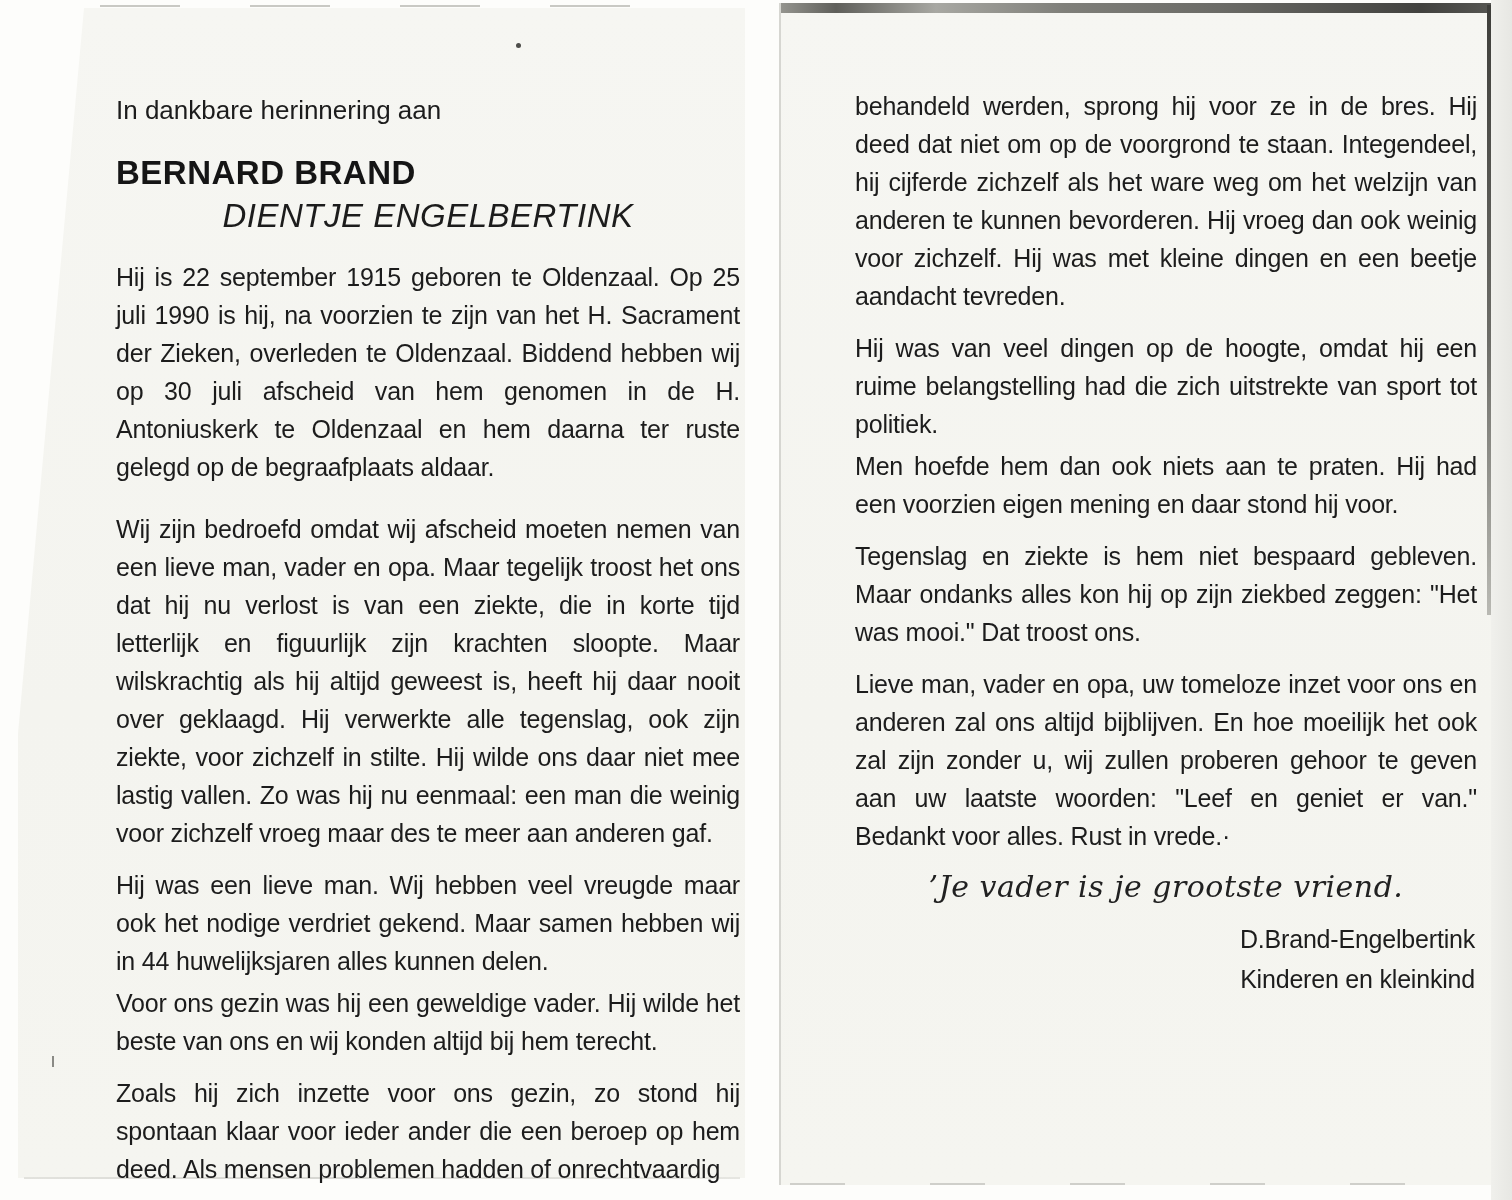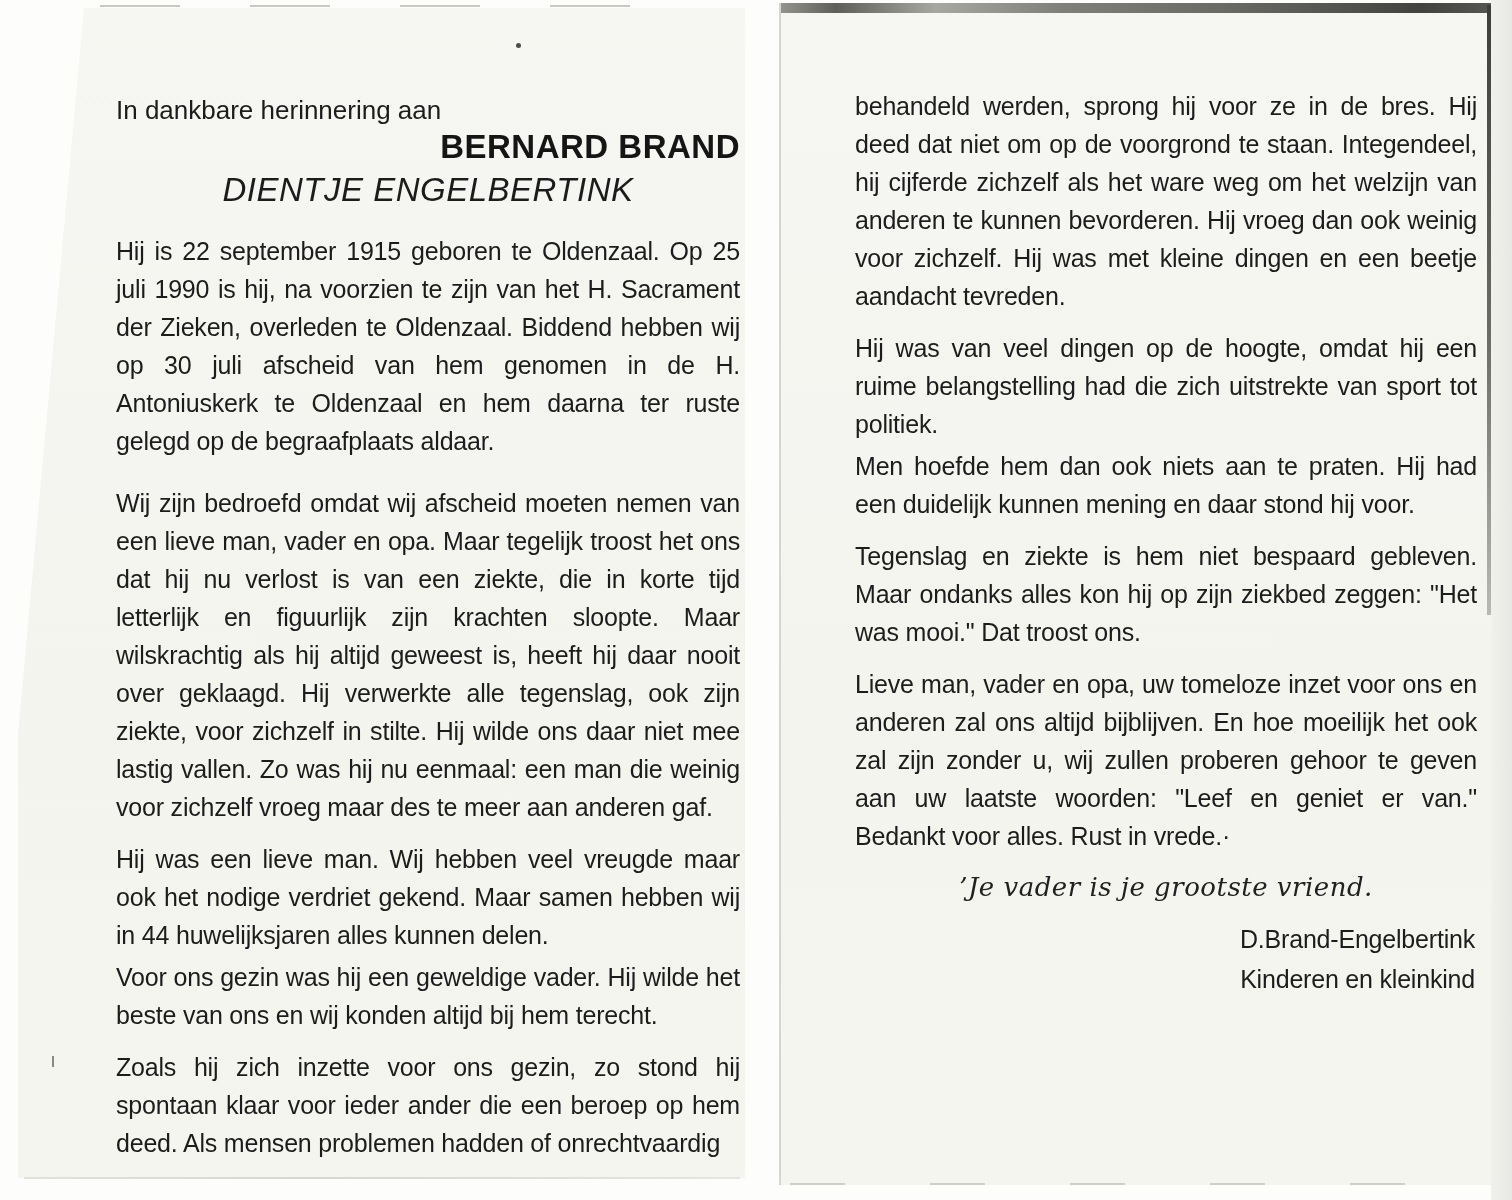--- a/index.html
+++ b/index.html
@@ -61,35 +61,35 @@
     background:#8a8a85;
   }
   
   .content-left {
     position:absolute; left:116px; top:8px; width:624px; padding-top:84px;
   }
   .content-right {
     position:absolute; left:855px; top:3px; width:622px; padding-top:84px;
   }
   .intro { font-size:26px; line-height:36px; text-align:left; }
-  .name  { font-size:33px; line-height:38px; font-weight:bold; text-align:right; letter-spacing:.5px; color:#151515; }
+  .name  { font-size:33px; line-height:38px; font-weight:bold; text-align:left; letter-spacing:.5px; margin-top:26px; color:#151515; }
   .relation { font-size:26px; line-height:32px; text-align:center; }
   .spouse { font-size:33px; line-height:36px; text-align:center; letter-spacing:.5px; margin-top:6px;font-style:italic; }
   p.body {
     font-size:25px; line-height:38px;
     text-align:justify; letter-spacing:-0.2px;
   }
   .gap-lg  { margin-top:24px; }
   .gap-md  { margin-top:14px; }
   .gap-sm  { margin-top:4px; }
   .gap-0   { margin-top:4px; }
   .quote {
     font-family:"DejaVu Serif", serif;
     font-style:italic;
-    font-size:26px; line-height:44px;
+    font-size:30px; line-height:44px;
     text-align:center; letter-spacing:.5px;
     margin-top:10px; color:#212121;
   }
   .signature {
     font-size:25px; line-height:40px; text-align:right;
     margin-top:10px; padding-right:2px; letter-spacing:-0.2px;
   }
 </style>
 </head>
 <body>
@@ -114,21 +114,21 @@
   <p class="body gap-lg">Hij is 22 september 1915 geboren te Oldenzaal. Op 25 juli 1990 is hij, na voorzien te zijn van het H. Sacrament der Zieken, overleden te Oldenzaal. Biddend hebben wij op 30 juli afscheid van hem genomen in de H. Antoniuskerk te Oldenzaal en hem daarna ter ruste gelegd op de begraafplaats aldaar.</p>
   <p class="body gap-lg">Wij zijn bedroefd omdat wij afscheid moeten nemen van een lieve man, vader en opa. Maar tegelijk troost het ons dat hij nu verlost is van een ziekte, die in korte tijd letterlijk en figuurlijk zijn krachten sloopte. Maar wilskrachtig als hij altijd geweest is, heeft hij daar nooit over geklaagd. Hij verwerkte alle tegenslag, ook zijn ziekte, voor zichzelf in stilte. Hij wilde ons daar niet mee lastig vallen. Zo was hij nu eenmaal: een man die weinig voor zichzelf vroeg maar des te meer aan anderen gaf.</p>
   <p class="body gap-md">Hij was een lieve man. Wij hebben veel vreugde maar ook het nodige verdriet gekend. Maar samen hebben wij in 44 huwelijksjaren alles kunnen delen.</p>
   <p class="body gap-0">Voor ons gezin was hij een geweldige vader. Hij wilde het beste van ons en wij konden altijd bij hem terecht.</p>
   <p class="body gap-md">Zoals hij zich inzette voor ons gezin, zo stond hij spontaan klaar voor ieder ander die een beroep op hem deed. Als mensen problemen hadden of onrechtvaardig</p>
 </div>
 
 <div class="content-right">
   <p class="body">behandeld werden, sprong hij voor ze in de bres. Hij deed dat niet om op de voorgrond te staan. Integendeel, hij cijferde zichzelf als het ware weg om het welzijn van anderen te kunnen bevorderen. Hij vroeg dan ook weinig voor zichzelf. Hij was met kleine dingen en een beetje aandacht tevreden.</p>
   <p class="body gap-md">Hij was van veel dingen op de hoogte, omdat hij een ruime belangstelling had die zich uitstrekte van sport tot politiek.</p>
-  <p class="body gap-sm">Men hoefde hem dan ook niets aan te praten. Hij had een duidelijk kunnen mening en daar stond hij voor.</p>
+  <p class="body gap-sm">Men hoefde hem dan ook niets aan te praten. Hij had een voorzien eigen mening en daar stond hij voor.</p>
   <p class="body gap-md">Tegenslag en ziekte is hem niet bespaard gebleven. Maar ondanks alles kon hij op zijn ziekbed zeggen: "Het was mooi." Dat troost ons.</p>
   <p class="body gap-md">Lieve man, vader en opa, uw tomeloze inzet voor ons en anderen zal ons altijd bijblijven. En hoe moeilijk het ook zal zijn zonder u, wij zullen proberen gehoor te geven aan uw laatste woorden: "Leef en geniet er van." Bedankt voor alles. Rust in vrede.·</p>
   <p class="quote">’Je vader is je grootste vriend.</p>
   <div class="signature">
     <div>D.Brand-Engelbertink</div>
     <div>Kinderen en kleinkind</div>
   </div>
 </div>
 
 </body></html>

